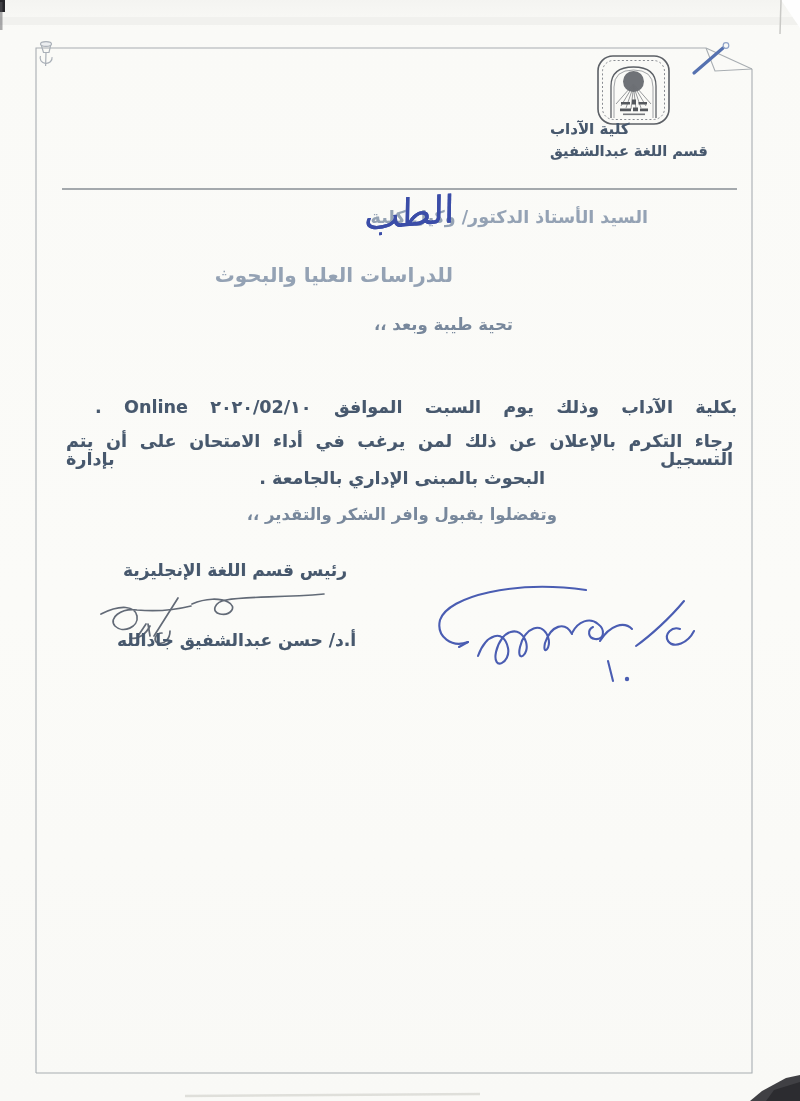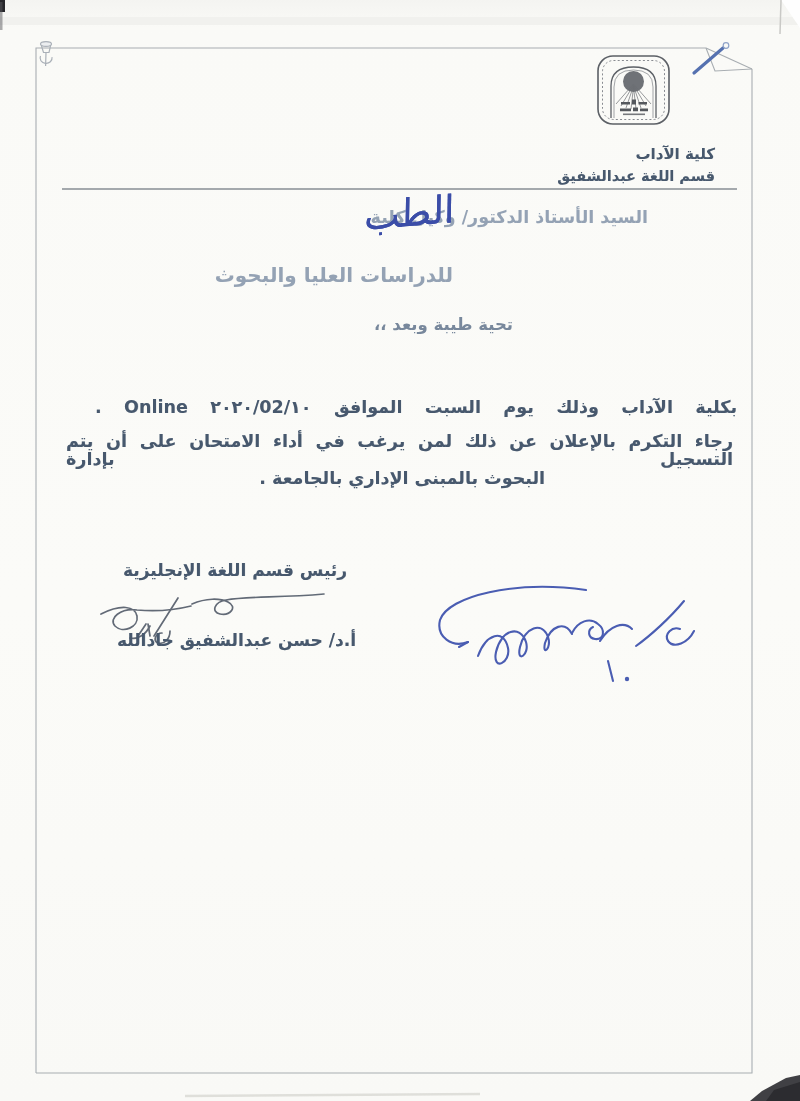--- a/index.html
+++ b/index.html
@@ -9,21 +9,21 @@
     font-family:"DejaVu Sans",sans-serif;
     color:#47586d;
   }
   .abs{position:absolute;}
   .ar{direction:rtl;}
   .t-bold{font-weight:700;color:#47586d;text-shadow:.3px .3px .4px rgba(70,90,120,.28);}
   .t-light{font-weight:700;color:#78889c;}
   .t-faded{font-weight:700;color:#94a2b4;letter-spacing:.6px;filter:blur(.25px);}
   .band{top:17px;left:0;width:100%;height:8px;background:#ececea;opacity:.65;}
   .divider{left:62px;top:188px;width:675px;height:2px;background:#878d94;opacity:.75;}
-  .hdr-block{left:550px;top:144px;width:165px;text-align:right;line-height:1.45;}
+  .hdr-block{left:550px;top:119px;width:165px;text-align:left;line-height:1.45;}
   .hdr-block .l1{font-size:15px;}
   .hdr-block .l2{font-size:14.5px;}
   .recip1{top:209px;right:152px;font-size:17.5px;line-height:1;}
   .hand-word{
     top:194px;right:345px;font-size:38px;font-weight:400;color:#3b4da8;
     transform:rotate(-5deg) skewX(-6deg);line-height:1;text-shadow:0 0 .5px #3b4da8;
   }
   .recip2{top:254px;right:347px;font-size:20px;line-height:1;margin-top:11px;}
   .greet{top:317px;right:287px;font-size:16.5px;line-height:1;}
   .bline{font-size:17.5px;line-height:1;}
@@ -102,20 +102,21 @@
   <div class="abs recip1 ar t-faded">السيد الأستاذ الدكتور/ وكيل كلية</div>
   <div class="abs hand-word ar">الطب</div>
   <div class="abs recip2 ar t-faded">للدراسات العليا والبحوث</div>
 
   <div class="abs greet ar t-light">تحية طيبة وبعد ،،</div>
 
   <div class="abs bline just ar t-bold b2">بكلية الآداب وذلك يوم السبت الموافق ٢٠٢٠/02/١٠ Online .</div>
   <div class="abs bline just ar t-bold b3">رجاء التكرم بالإعلان عن ذلك لمن يرغب في أداء الامتحان على أن يتم التسجيل بإدارة</div>
   <div class="abs bline ar t-bold b4">البحوث بالمبنى الإداري بالجامعة .</div>
 
+  <div class="abs close-line ar t-light">وتفضلوا بقبول وافر الشكر والتقدير ،،</div>
 
   <div class="abs sig-title ar t-bold">رئيس قسم اللغة الإنجليزية</div>
 
   <svg class="abs" style="left:85px;top:585px;" width="260" height="60" viewBox="85 585 260 60">
     <g fill="none" stroke="#5a6370" stroke-width="1.7" stroke-linecap="round" opacity=".95">
       <path d="M101,614 c20,-10 34,-8 36,2 c2,11 -14,18 -22,10 c-7,-8 6,-18 22,-16 c22,2 38,0 54,-4"></path>
       <path d="M192,604 c14,-6 28,-6 36,-2 c10,5 2,14 -8,12 c-9,-2 -6,-12 6,-14 c22,-4 52,-2 98,-6"></path>
       <path d="M178,598 l-24,38"></path>
       <path d="M150,626 c-4,8 -12,14 -20,12"></path>
       <path d="M170,631 c0,8 -6,14 -12,12 c-5,-2 -3,-10 4,-10"></path>

